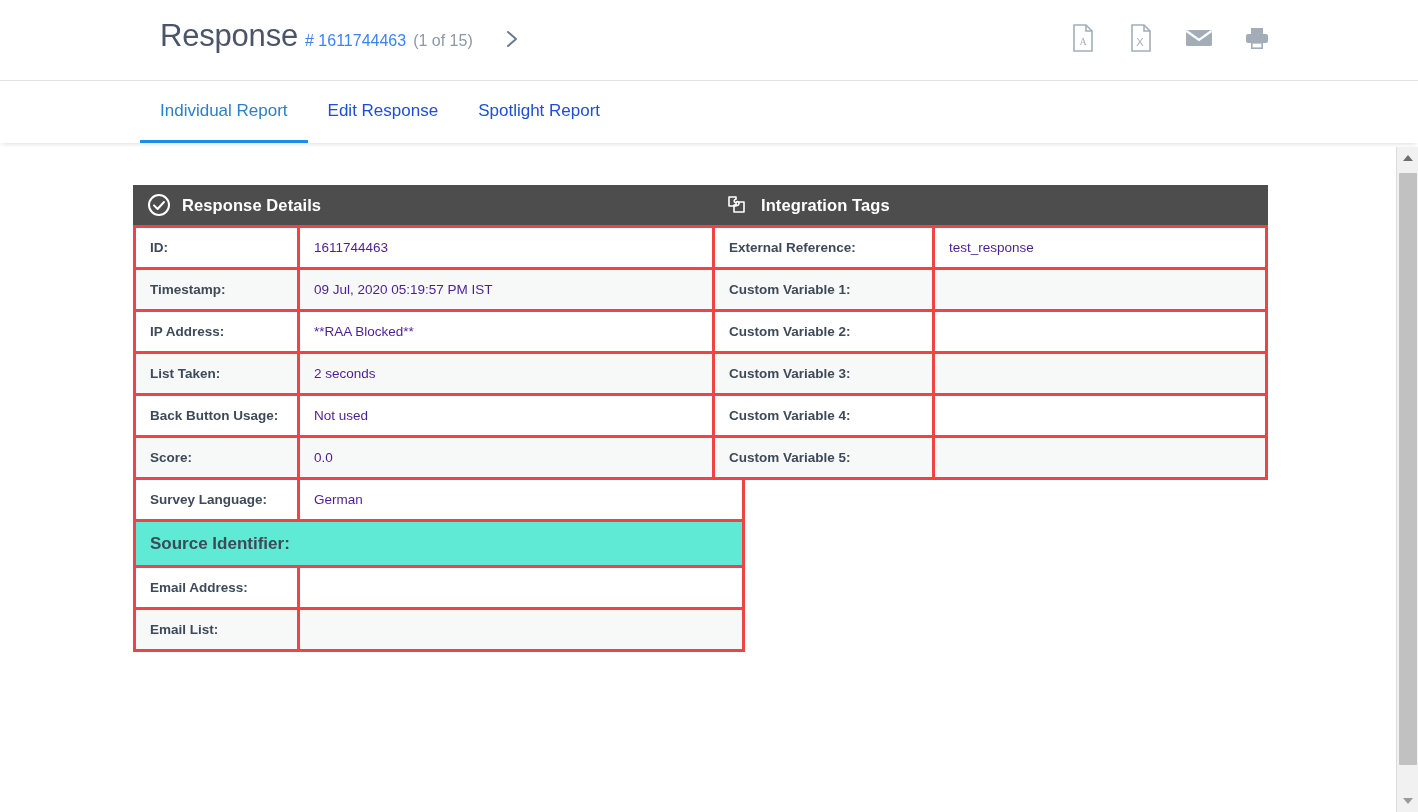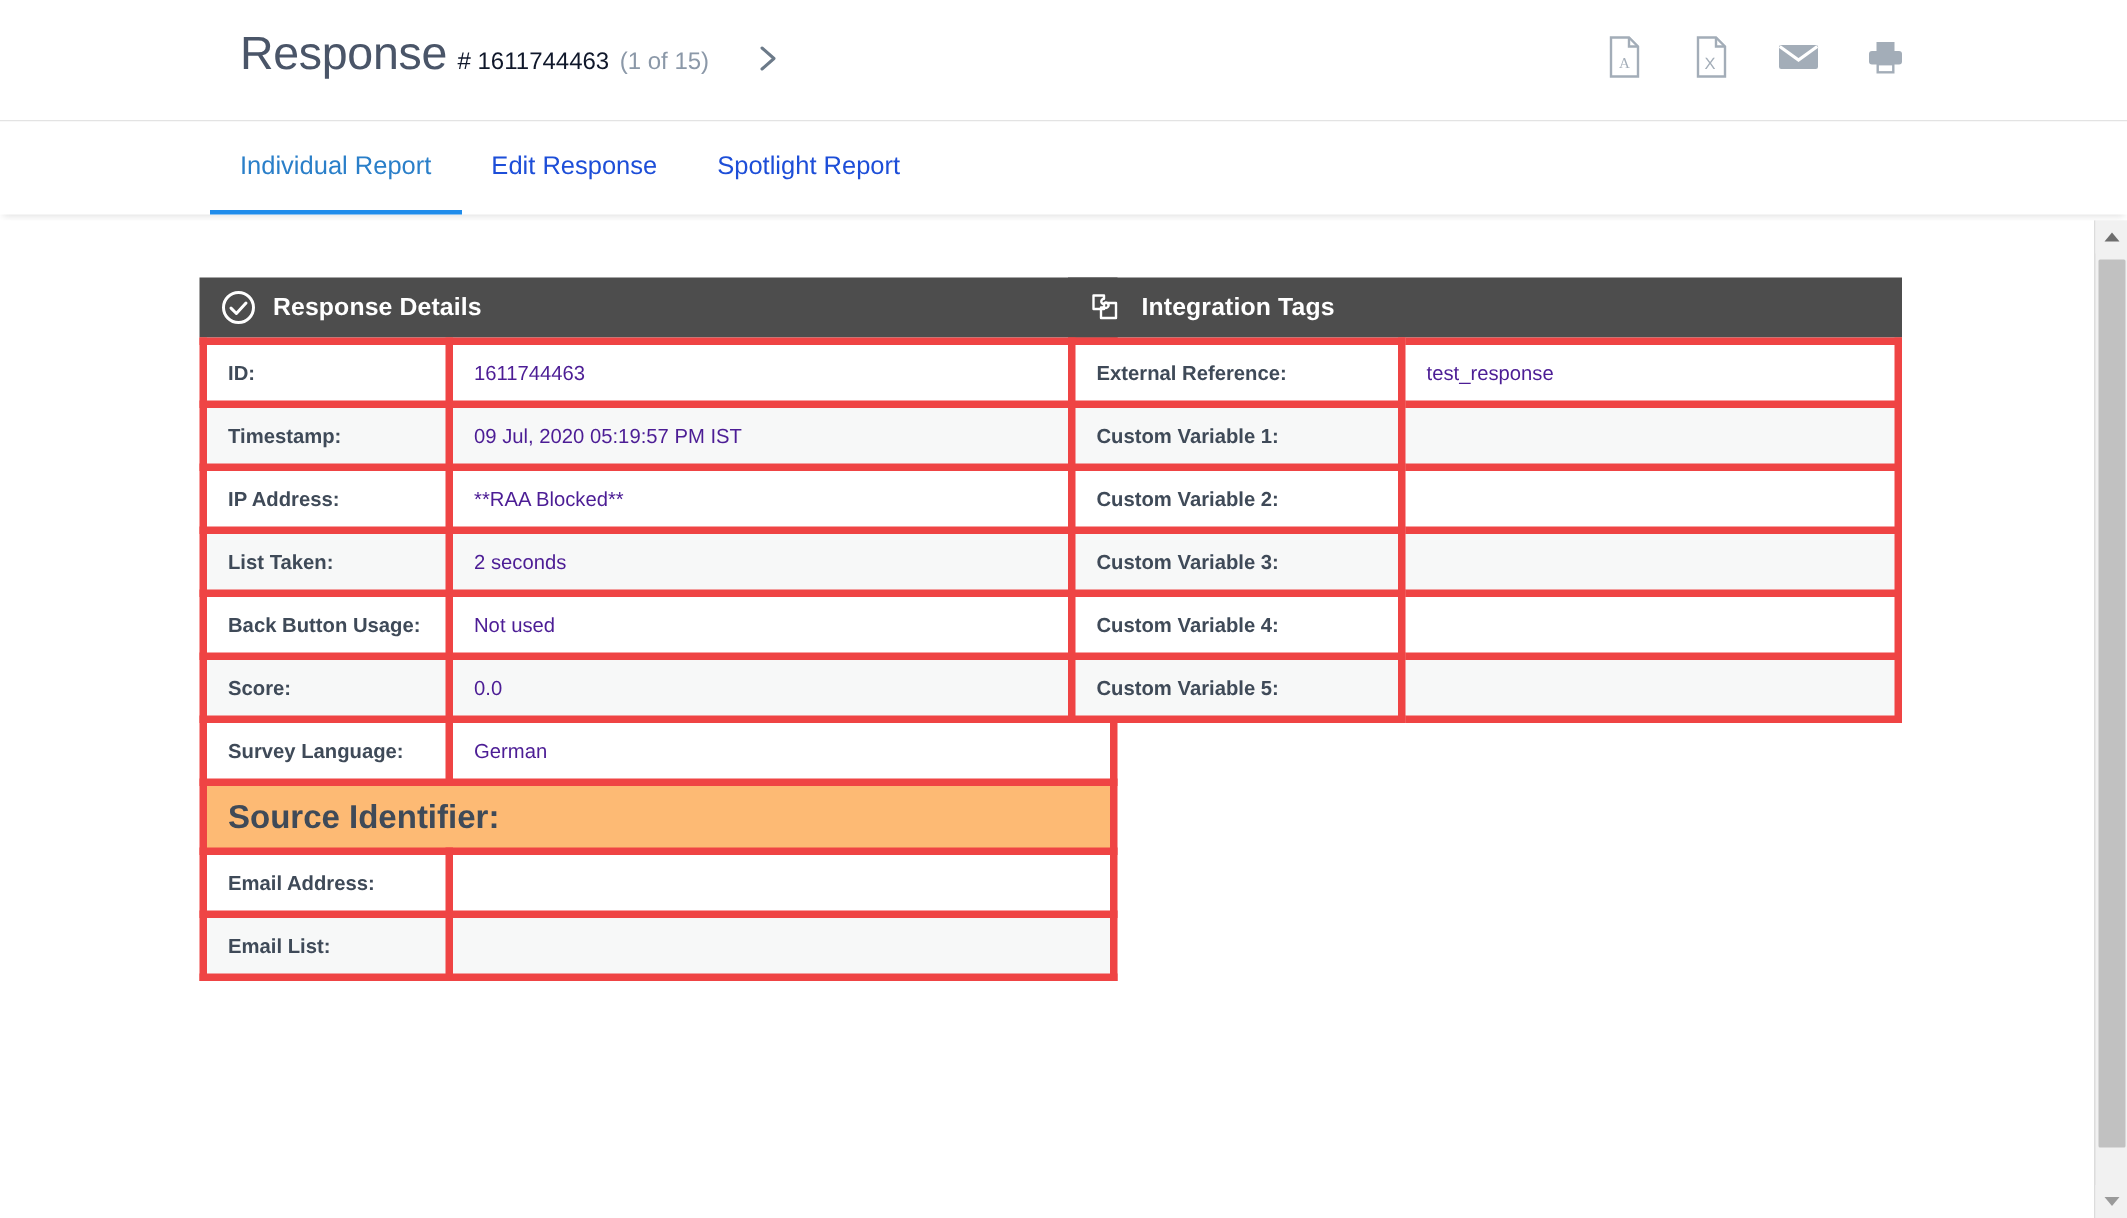--- a/index.html
+++ b/index.html
@@ -14,21 +14,21 @@
   
   .topbar {
     position: absolute; left: 0; top: 0; width: 1418px; height: 81px;
     background: #ffffff; border-bottom: 1px solid #e3e3e3;
   }
   .title-wrap {
     position: absolute; left: 160px; top: 18px;
     display: flex; align-items: baseline; gap: 7px;
   }
   .title-main { font-size: 31px; color: #4a5568; font-weight: 400; letter-spacing: -0.2px; }
-  .title-hash { font-size: 16px; color: #0f172a; }
+  .title-hash { font-size: 16px; color: #3b82f6; }
   .title-count { font-size: 16px; color: #8b98a8; }
   .next-chevron {
     position: absolute; left: 498px; top: 25px;
     width: 28px; height: 28px; cursor: pointer;
     display: flex; align-items: center; justify-content: center;
   }
   .topicons {
     position: absolute; right: 145px; top: 22px;
     display: flex; align-items: center; gap: 26px;
   }
@@ -56,29 +56,29 @@
 
   .panel { position: absolute; }
   .panel-head {
     background: #4d4d4d; color: #ffffff; height: 40px;
     display: flex; align-items: center; gap: 11px; padding-left: 14px;
   }
   .panel-head-title { font-size: 16.5px; font-weight: 600; letter-spacing: 0.1px; }
 
   table.kv { border-collapse: collapse; width: 100%; table-layout: fixed; }
   table.kv td {
-    border: 5px solid #ef4444; height: 42px;
+    border: 3px solid #ef4444; height: 42px;
     font-size: 13.5px; color: #4a5568; padding: 0 14px; vertical-align: middle;
   }
   table.kv tr:nth-child(odd) td { background: #ffffff; }
   table.kv tr:nth-child(even) td { background: #f7f8f8; }
   table.kv td.k { font-weight: 700; color: #3f4a58; }
   table.kv td.v { font-weight: 400; color: #4c1d95; }
   table.kv tr.section td {
-    background: #fdba74; font-size: 22px; font-weight: 700; color: #3f4a58; height: 46px;
+    background: #5eead4; font-size: 17px; font-weight: 700; color: #3f4a58; height: 46px;
   }
 
   
   .scrollbar {
     position: absolute; right: 0; top: 147px; width: 22px; height: 665px;
     background: #f1f1f1; border-left: 1px solid #dcdcdc;
   }
   .sb-arrow {
     position: absolute; left: 0; width: 22px; height: 22px;
     display: flex; align-items: center; justify-content: center;

